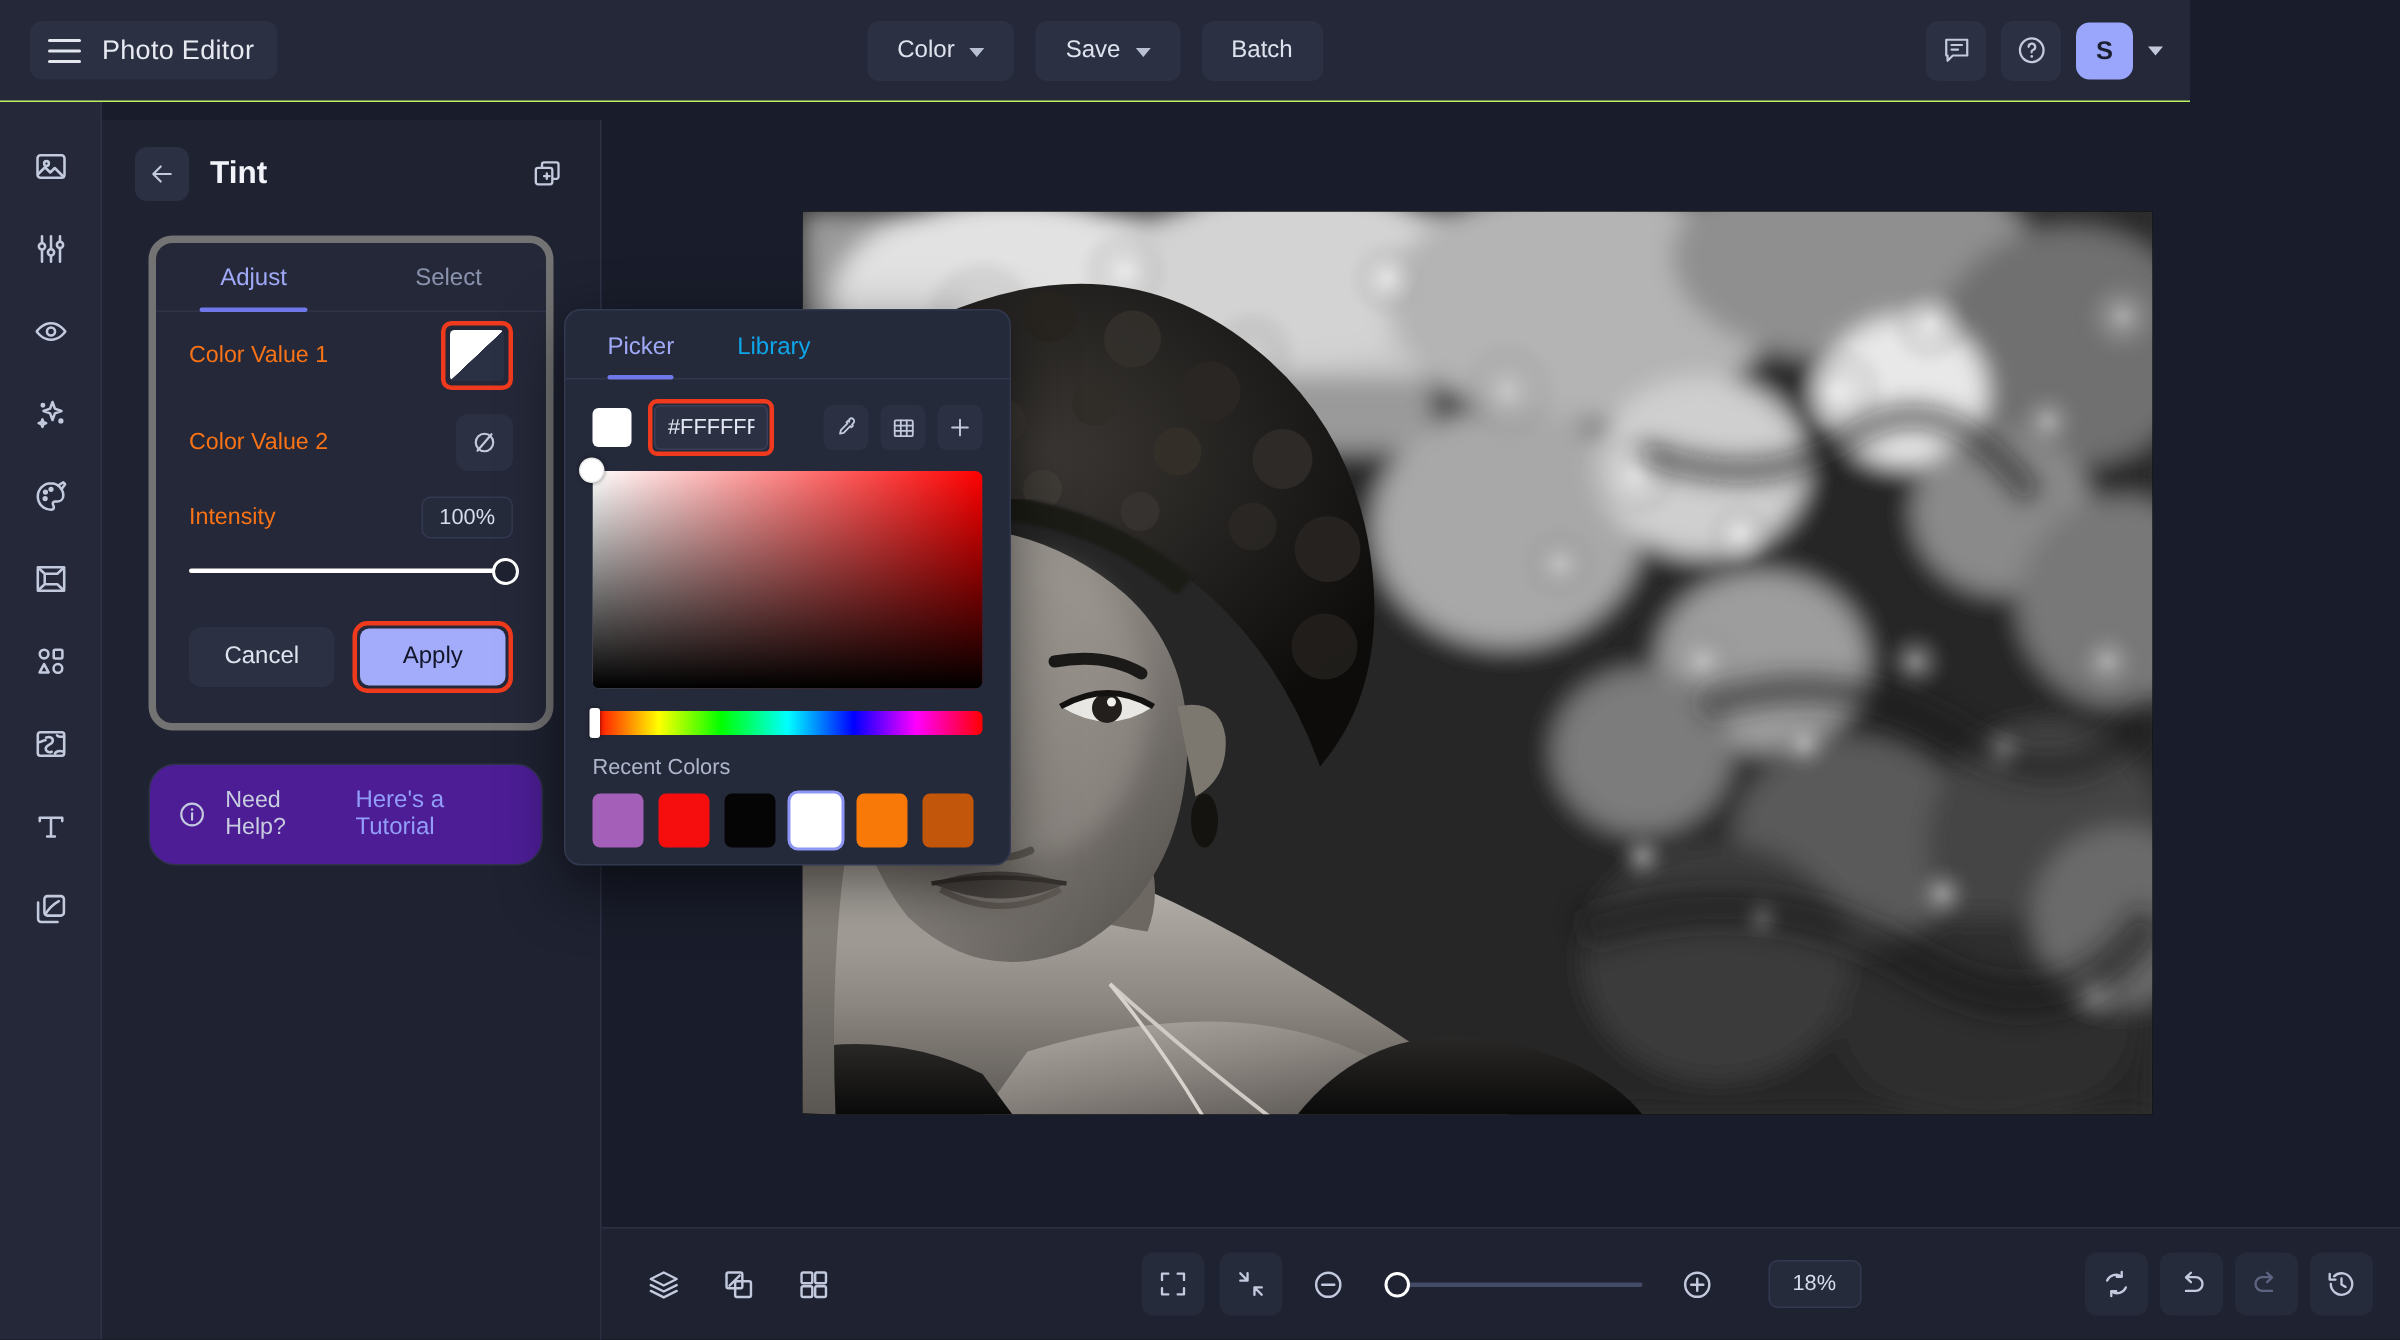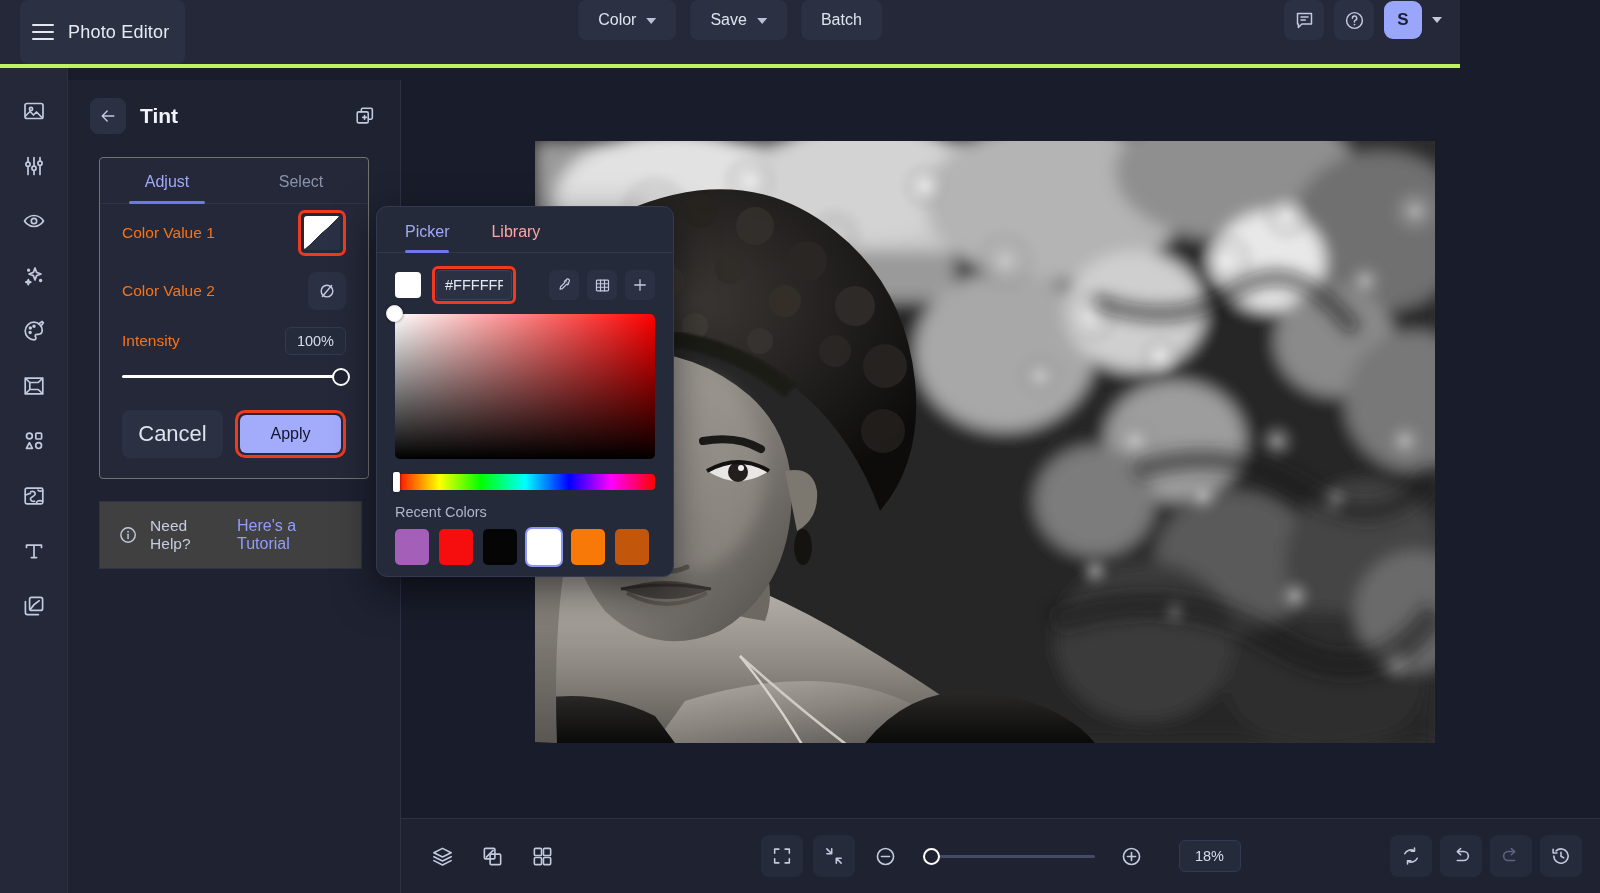--- a/index.html
+++ b/index.html
@@ -9,22 +9,22 @@
     font-family: "Liberation Sans", sans-serif;
     overflow: hidden;
     -webkit-font-smoothing: antialiased;
   }
   .app { position: relative; width: 1600px; height: 893px; background: #191d2b; }
 
   
   .topbar {
     position: absolute; top: 0; left: 0; width: 1460px; height: 68px;
     background: #242838;
-    display: flex; 
-    border-bottom: 4px solid #bef264;
+    display: flex; align-items: center;
+    border-bottom: 1px solid #bef264;
     z-index: 30;
   }
   .brand {
     display: flex; align-items: center; gap: 14px;
     margin-left: 20px; padding: 9px 16px 9px 12px;
     border-radius: 8px; background: #2b3043; cursor: pointer;
   }
   .brand-title { color: #e8eaf2; font-size: 18px; letter-spacing: .2px; }
   .hamburger { width: 22px; height: 16px; display: flex; flex-direction: column; justify-content: space-between; }
   .hamburger i { display: block; height: 2px; background: #e4e7f0; border-radius: 2px; }
@@ -75,21 +75,21 @@
   .panel-head { display: flex; align-items: center; padding: 18px 18px 6px 22px; gap: 14px; }
   .back-btn {
     width: 36px; height: 36px; border-radius: 8px; background: #2b3043;
     display: flex; align-items: center; justify-content: center; cursor: pointer; border: none;
   }
   .panel-title { color: #f1f3f9; font-size: 21px; font-weight: bold; flex: 1; }
   .dup-btn { width: 34px; height: 34px; display: flex; align-items: center; justify-content: center; cursor: pointer; }
 
   .card {
     margin: 17px 31px 0 31px; background: #242838;
-    border: 1px solid #737373; border-radius: 4px;
+    border: 5px solid #737373; border-radius: 16px;
   }
   .tabs { display: flex; border-bottom: 1px solid #2e3347; }
   .tab {
     flex: 1; text-align: center; padding: 15px 0 12px; font-size: 16px;
     color: #8a93ad; cursor: pointer; position: relative;
   }
   .tab.active { color: #a0a9f8; }
   .tab.active::after {
     content: ""; position: absolute; left: 22%; right: 22%; bottom: -1px;
     height: 3px; background: #6e78e8; border-radius: 2px;
@@ -114,51 +114,51 @@
   }
   .slider-wrap { padding: 0 22px 4px; position: relative; height: 34px; }
   .slider-track { position: absolute; left: 22px; right: 22px; top: 13px; height: 3px; background: #ffffff; border-radius: 2px; }
   .slider-knob {
     position: absolute; right: 18px; top: 6px; width: 18px; height: 18px;
     border-radius: 50%; background: #1e2231; border: 2.5px solid #ffffff; cursor: pointer;
   }
   .btn-row { display: flex; gap: 12px; padding: 14px 22px 20px; align-items: center; }
   .cancel-btn {
     flex: 1; background: #2b3043; border: none; color: #dfe3ee;
-    font-size: 22px; font-family: inherit; padding: 11px 0; border-radius: 8px; cursor: pointer;
+    font-size: 16px; font-family: inherit; padding: 11px 0; border-radius: 8px; cursor: pointer;
   }
   .apply-hl { flex: 1; border: 3px solid #f03a1e; border-radius: 10px; padding: 2px; }
   .apply-btn {
     width: 100%; background: #a3abfb; border: none; color: #12162a;
     font-size: 16px; font-family: inherit; padding: 10px 0; border-radius: 6px; cursor: pointer;
   }
   .help-card {
-    margin: 22px 38px 0 31px; background: #404040; border: 1px solid #2e3347;
-    border-radius: 0; display: flex; align-items: center; gap: 12px;
+    margin: 22px 38px 0 31px; background: #4c1d95; border: 1px solid #2e3347;
+    border-radius: 18px; display: flex; align-items: center; gap: 12px;
     padding: 15px 18px; cursor: pointer;
   }
   .help-text { color: #c7cddf; font-size: 15.5px; }
   .help-link { color: #939dfa; }
 
   
   .canvas { position: absolute; top: 68px; left: 401px; right: 0; bottom: 75px; background: #191d2b; overflow: hidden; }
   .photo {
     position: absolute; left: 134px; top: 73px; width: 900px; height: 602px;
     overflow: hidden; background: #0b0b0b;
   }
   .photo svg { display: block; width: 900px; height: 602px; }
 
   
   .picker {
     position: absolute; left: 376px; top: 206px; width: 298px; height: 371px;
     background: #252a3b; border: 1px solid #333950; border-radius: 11px;
     box-shadow: 0 14px 40px rgba(0,0,0,.55); z-index: 40;
   }
   .picker-tabs { display: flex; padding: 0 28px; border-bottom: 1px solid #323750; }
-  .ptab { padding: 16px 0 11px; margin-right: 42px; font-size: 16px; color: #fca5a5; cursor: pointer; position: relative; }
+  .ptab { padding: 16px 0 11px; margin-right: 42px; font-size: 16px; color: #0ea5e9; cursor: pointer; position: relative; }
   .ptab.active { color: #a0a9f8; }
   .ptab.active::after { content: ""; position: absolute; left: 0; right: 0; bottom: -1px; height: 3px; background: #6e78e8; border-radius: 2px; }
   .picker-top { display: flex; align-items: center; padding: 13px 18px 0 18px; gap: 11px; }
   .cur-swatch { width: 26px; height: 26px; background: #ffffff; border-radius: 4px; }
   .hex-hl { border: 3px solid #f03a1e; border-radius: 6px; padding: 1px; }
   .hex-input {
     width: 76px; background: #2b3043; border: 1px solid #3a4059; border-radius: 4px;
     color: #e3e7f2; font-size: 14.5px; font-family: inherit; padding: 6px 8px; outline: none;
   }
   .picker-tools { display: flex; gap: 8px; margin-left: auto; }

